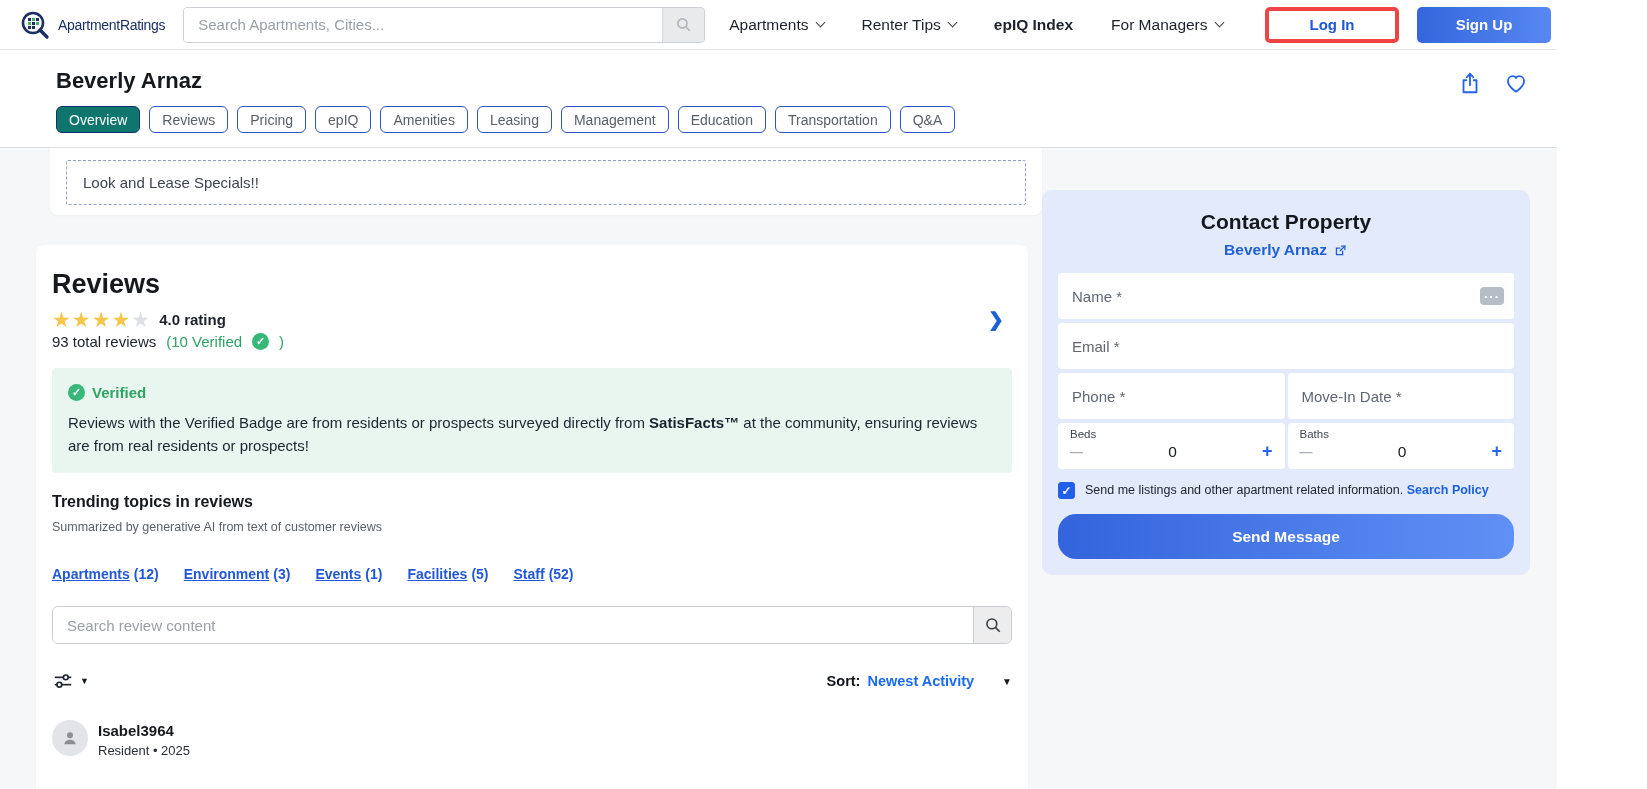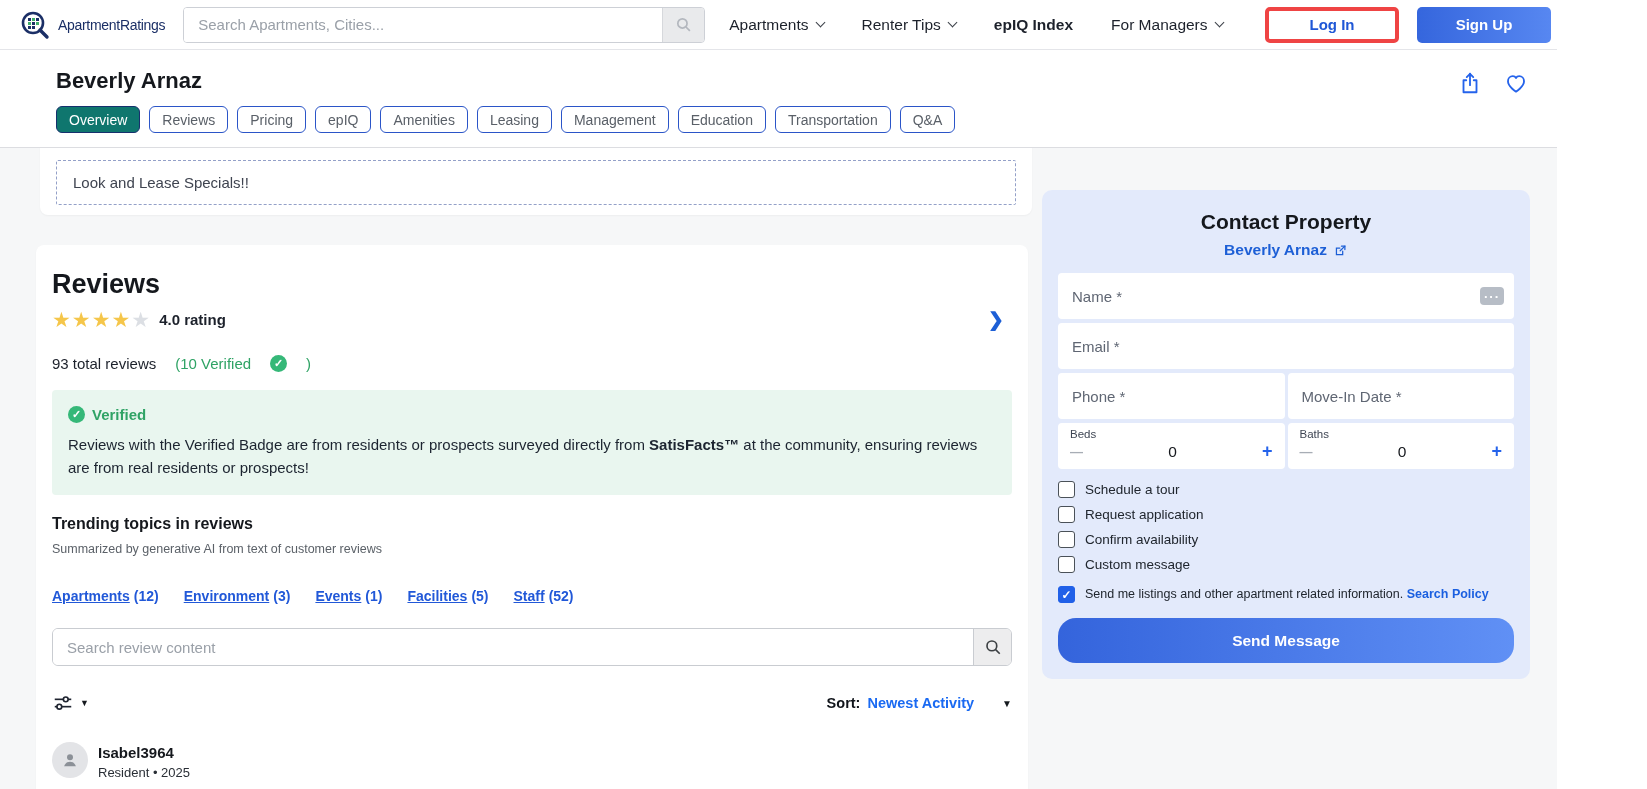--- a/index.html
+++ b/index.html
@@ -40,33 +40,33 @@
   .tab { height:27px; padding:0 12px; display:flex; align-items:center; border:1px solid #2b55c8;
          border-radius:6px; font-size:14px; color:#5a6068; background:#fff; cursor:pointer; white-space:nowrap; }
   .tab.active { background:#0f766e; border-color:#16306d; color:#fff; font-weight:400; }
   .hdr-icons { position:absolute; right:28px; top:20px; display:flex; gap:20px; }
   .hdr-icon { width:26px; height:26px; cursor:pointer; color:#2563eb; }
 
   
   .content { position:relative; height:641px; background:#f6f7f8; }
 
   .card { position:absolute; background:#fff; border-radius:8px; box-shadow:0 1px 2px rgba(0,0,0,0.04); }
-  .card-specials { left:40px; top:-8px; width:992px; height:75px; border-radius:0 0 8px 8px; }
+  .card-specials { left:50px; top:-8px; width:992px; height:75px; border-radius:0 0 8px 8px; }
   .specials-box { margin:20px 16px 12px 16px; height:45px; border:1px dashed #93a0c8; border-radius:2px;
                   display:flex; align-items:center; padding:0 16px; font-size:15px; color:#3f4450; }
 
   .card-reviews { left:36px; top:97px; width:992px; height:560px; padding:16px; overflow:hidden; }
   .rev-heading { margin-top:8px; font-size:27px; font-weight:800; color:#15181d; }
   .rating-row { margin-top:8px; display:flex; align-items:center; }
   .star { font-size:21px; line-height:1; margin-right:1px; }
   .star.filled { color:#f5c64a; }
   .star.empty  { color:#dcdfe4; }
   .rating-text { margin-left:8px; font-size:15px; font-weight:600; color:#1c212b; }
   .rev-carousel-next { margin-left:auto; margin-right:8px; color:#1d5fd6; font-size:19px; font-weight:700; cursor:pointer; }
-  .totals-row { margin-top:24px; font-size:15px; color:#1c212b; display:flex; align-items:center; gap:19px; }
+  .totals-row { margin-top:2px; font-size:15px; color:#1c212b; display:flex; align-items:center; gap:10px; }
   .green-text { color:#2fa365; }
   .gcheck { width:17px; height:17px; border-radius:50%; background:#35b878; color:#fff; font-size:11px;
             font-weight:700; display:inline-flex; align-items:center; justify-content:center; }
   .verified-box { margin-top:18px; background:#e9f6ef; border-radius:4px; padding:16px; }
   .verified-title { display:flex; align-items:center; gap:7px; font-size:15px; font-weight:700; color:#2fa365; }
   .verified-body { margin-top:11px; font-size:15px; color:#1c2430; line-height:1.5; max-width:930px; }
   .trend-heading { margin-top:20px; font-size:16px; font-weight:800; color:#15181d; }
   .trend-sub { margin-top:9px; font-size:12.5px; color:#5b6168; }
   .trend-links { margin-top:32px; display:flex; gap:25px; }
   .topic { font-size:14px; color:#2158d8; font-weight:600; cursor:pointer; white-space:nowrap; }
@@ -342,38 +342,20 @@
         <div class="stepper">
           <div class="stepper-label">Baths</div>
           <div class="stepper-row">
             <span class="step-minus">—</span>
             <span class="step-value">0</span>
             <span class="step-plus">+</span>
           </div>
         </div>
       </div>
 
-      <div class="opts">
-          <div class="opt-row">
-            <span class="cbx"></span>
-            <span class="opt-label">Schedule a tour</span>
-          </div>
-          <div class="opt-row">
-            <span class="cbx"></span>
-            <span class="opt-label">Request application</span>
-          </div>
-          <div class="opt-row">
-            <span class="cbx"></span>
-            <span class="opt-label">Confirm availability</span>
-          </div>
-          <div class="opt-row">
-            <span class="cbx"></span>
-            <span class="opt-label">Custom message</span>
-          </div>
-        </div>
 
       <div class="consent-row">
         <span class="cbx checked">✓</span>
         <span class="consent-text">
           <span>Send me listings and other apartment related information.</span>
           <span class="privacy-link">Search Policy</span>
         </span>
       </div>
 
       <button class="btn-send">Send Message</button>

